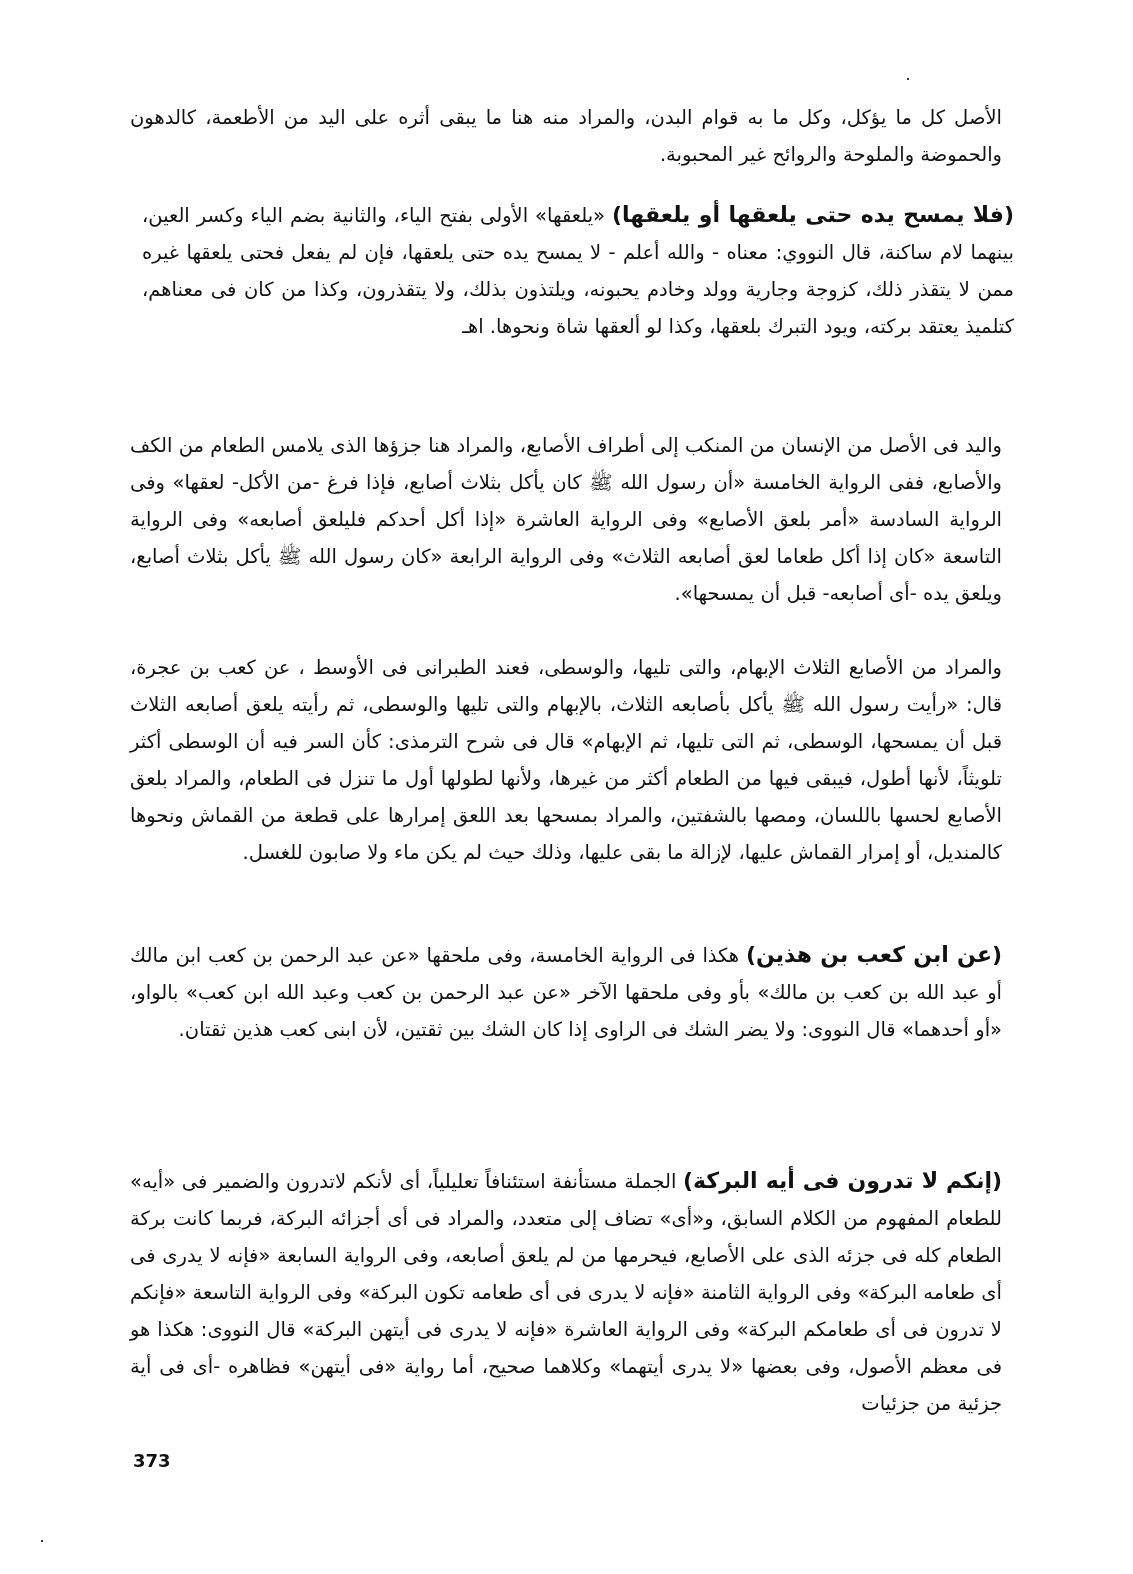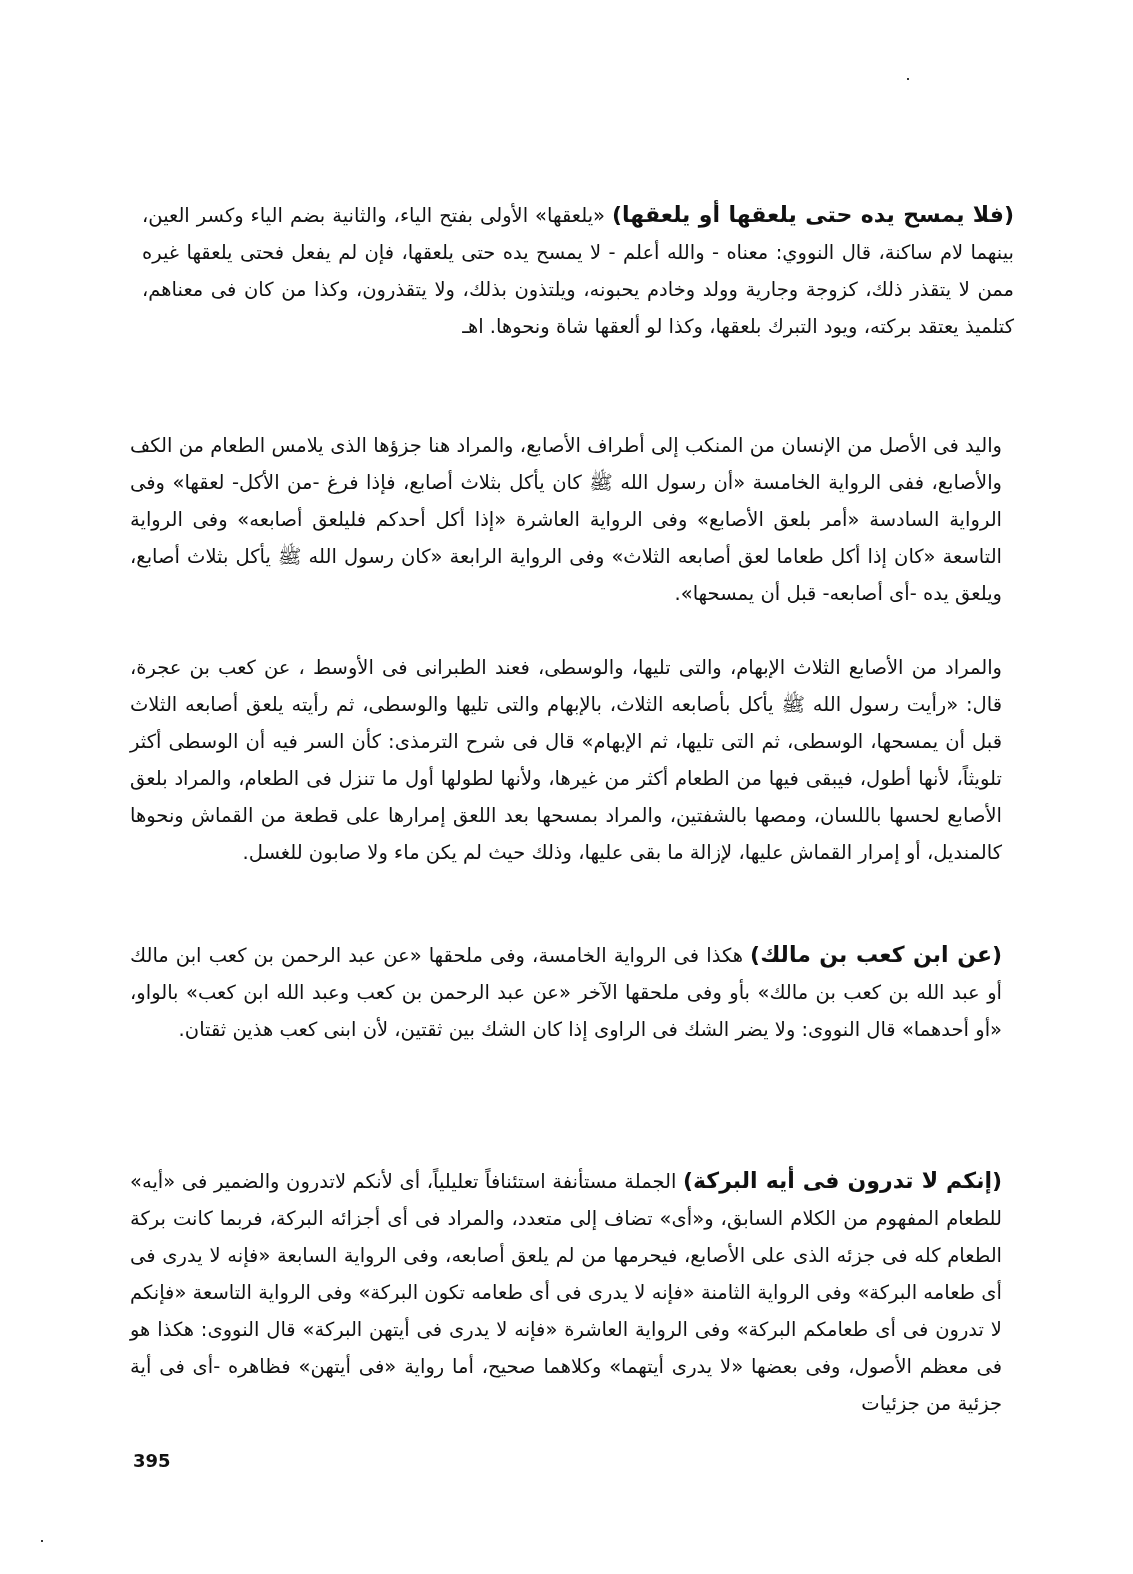--- a/index.html
+++ b/index.html
@@ -23,20 +23,25 @@
     position: absolute; left: 133px; top: 1450px;
     font-family: "DejaVu Sans", sans-serif; font-size: 18px; font-weight: bold; color: #111;
   }
   .speck { position: absolute; width: 2px; height: 2px; background: #333; }
 </style>
 </head>
 <body>
 
 <div class="page">
 
+  <div class="text-block p1">
+    <p class="para">
+      <span class="heading"></span><span>الأصل كل ما يؤكل، وكل ما به قوام البدن، والمراد منه هنا ما يبقى أثره على اليد من الأطعمة، كالدهون والحموضة والملوحة والروائح غير المحبوبة.</span>
+    </p>
+  </div>
 
   <div class="text-block p2">
     <p class="para">
       <span class="heading">(فلا يمسح يده حتى يلعقها أو يلعقها)</span><span> «يلعقها» الأولى بفتح الياء، والثانية بضم الياء وكسر العين، بينهما لام ساكنة، قال النووي: معناه - والله أعلم - لا يمسح يده حتى يلعقها، فإن لم يفعل فحتى يلعقها غيره ممن لا يتقذر ذلك، كزوجة وجارية وولد وخادم يحبونه، ويلتذون بذلك، ولا يتقذرون، وكذا من كان فى معناهم، كتلميذ يعتقد بركته، ويود التبرك بلعقها، وكذا لو ألعقها شاة ونحوها. اهـ</span>
     </p>
   </div>
 
   <div class="text-block p3">
     <p class="para">
       <span class="heading"></span><span>واليد فى الأصل من الإنسان من المنكب إلى أطراف الأصابع، والمراد هنا جزؤها الذى يلامس الطعام من الكف والأصابع، ففى الرواية الخامسة «أن رسول الله ﷺ كان يأكل بثلاث أصابع، فإذا فرغ -من الأكل- لعقها» وفى الرواية السادسة «أمر بلعق الأصابع» وفى الرواية العاشرة «إذا أكل أحدكم فليلعق أصابعه» وفى الرواية التاسعة «كان إذا أكل طعاما لعق أصابعه الثلاث» وفى الرواية الرابعة «كان رسول الله ﷺ يأكل بثلاث أصابع، ويلعق يده -أى أصابعه- قبل أن يمسحها».</span>
@@ -44,27 +49,27 @@
   </div>
 
   <div class="text-block p4">
     <p class="para">
       <span class="heading"></span><span>والمراد من الأصابع الثلاث الإبهام، والتى تليها، والوسطى، فعند الطبرانى فى الأوسط ، عن كعب بن عجرة، قال: «رأيت رسول الله ﷺ يأكل بأصابعه الثلاث، بالإبهام والتى تليها والوسطى، ثم رأيته يلعق أصابعه الثلاث قبل أن يمسحها، الوسطى، ثم التى تليها، ثم الإبهام» قال فى شرح الترمذى: كأن السر فيه أن الوسطى أكثر تلويثاً، لأنها أطول، فيبقى فيها من الطعام أكثر من غيرها، ولأنها لطولها أول ما تنزل فى الطعام، والمراد بلعق الأصابع لحسها باللسان، ومصها بالشفتين، والمراد بمسحها بعد اللعق إمرارها على قطعة من القماش ونحوها كالمنديل، أو إمرار القماش عليها، لإزالة ما بقى عليها، وذلك حيث لم يكن ماء ولا صابون للغسل.</span>
     </p>
   </div>
 
   <div class="text-block p5">
     <p class="para">
-      <span class="heading">(عن ابن كعب بن مالك)</span><span> هكذا فى الرواية الخامسة، وفى ملحقها «عن عبد الرحمن بن كعب ابن مالك أو عبد الله بن كعب بن مالك» بأو وفى ملحقها الآخر «عن عبد الرحمن بن كعب وعبد الله ابن كعب» بالواو، «أو أحدهما» قال النووى: ولا يضر الشك فى الراوى إذا كان الشك بين ثقتين، لأن ابنى كعب هذين ثقتان.</span>
+      <span class="heading">(عن ابن كعب بن هذين)</span><span> هكذا فى الرواية الخامسة، وفى ملحقها «عن عبد الرحمن بن كعب ابن مالك أو عبد الله بن كعب بن مالك» بأو وفى ملحقها الآخر «عن عبد الرحمن بن كعب وعبد الله ابن كعب» بالواو، «أو أحدهما» قال النووى: ولا يضر الشك فى الراوى إذا كان الشك بين ثقتين، لأن ابنى كعب هذين ثقتان.</span>
     </p>
   </div>
 
   <div class="text-block p6">
     <p class="para">
       <span class="heading">(إنكم لا تدرون فى أيه البركة)</span><span> الجملة مستأنفة استئنافاً تعليلياً، أى لأنكم لاتدرون والضمير فى «أيه» للطعام المفهوم من الكلام السابق، و«أى» تضاف إلى متعدد، والمراد فى أى أجزائه البركة، فربما كانت بركة الطعام كله فى جزئه الذى على الأصابع، فيحرمها من لم يلعق أصابعه، وفى الرواية السابعة «فإنه لا يدرى فى أى طعامه البركة» وفى الرواية الثامنة «فإنه لا يدرى فى أى طعامه تكون البركة» وفى الرواية التاسعة «فإنكم لا تدرون فى أى طعامكم البركة» وفى الرواية العاشرة «فإنه لا يدرى فى أيتهن البركة» قال النووى: هكذا هو فى معظم الأصول، وفى بعضها «لا يدرى أيتهما» وكلاهما صحيح، أما رواية «فى أيتهن» فظاهره -أى فى أية جزئية من جزئيات</span>
     </p>
   </div>
 
-  <div class="page-number">395</div>
+  <div class="page-number">373</div>
 
   <div class="speck" style="left:907px; top:78px;"></div>
   <div class="speck" style="left:41px; top:1540px;"></div>
 </div>
 
 </body></html>

